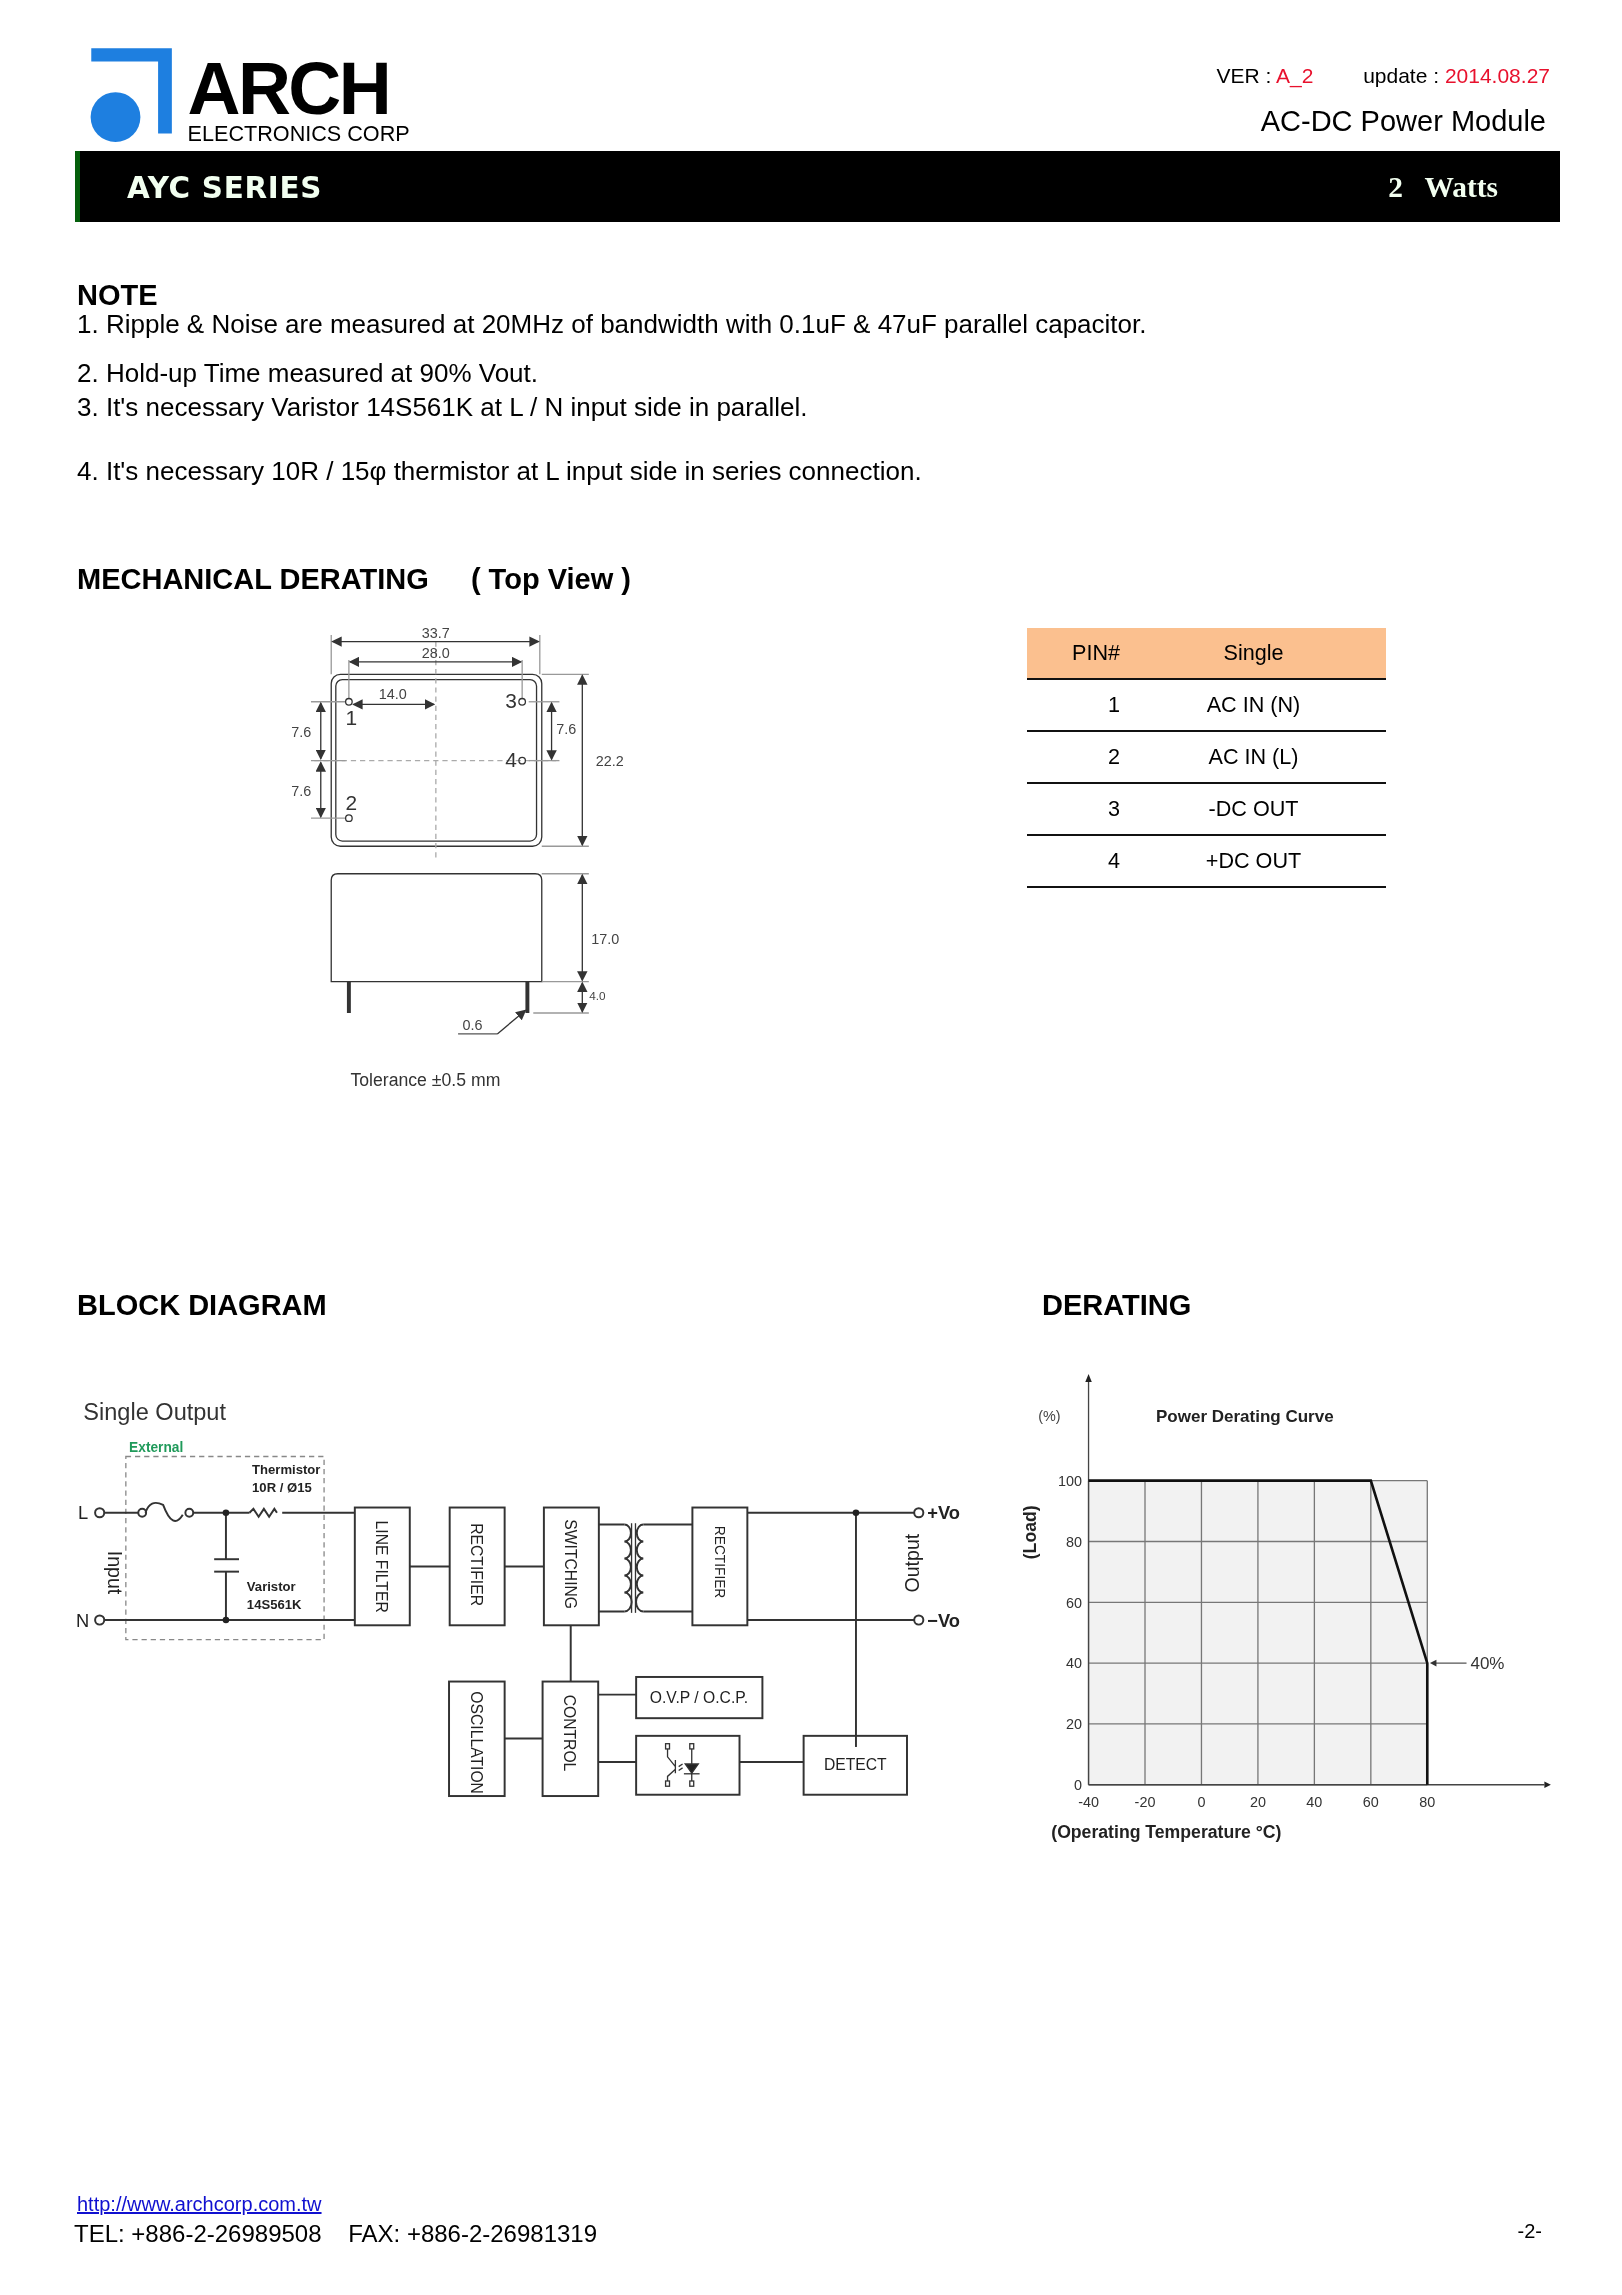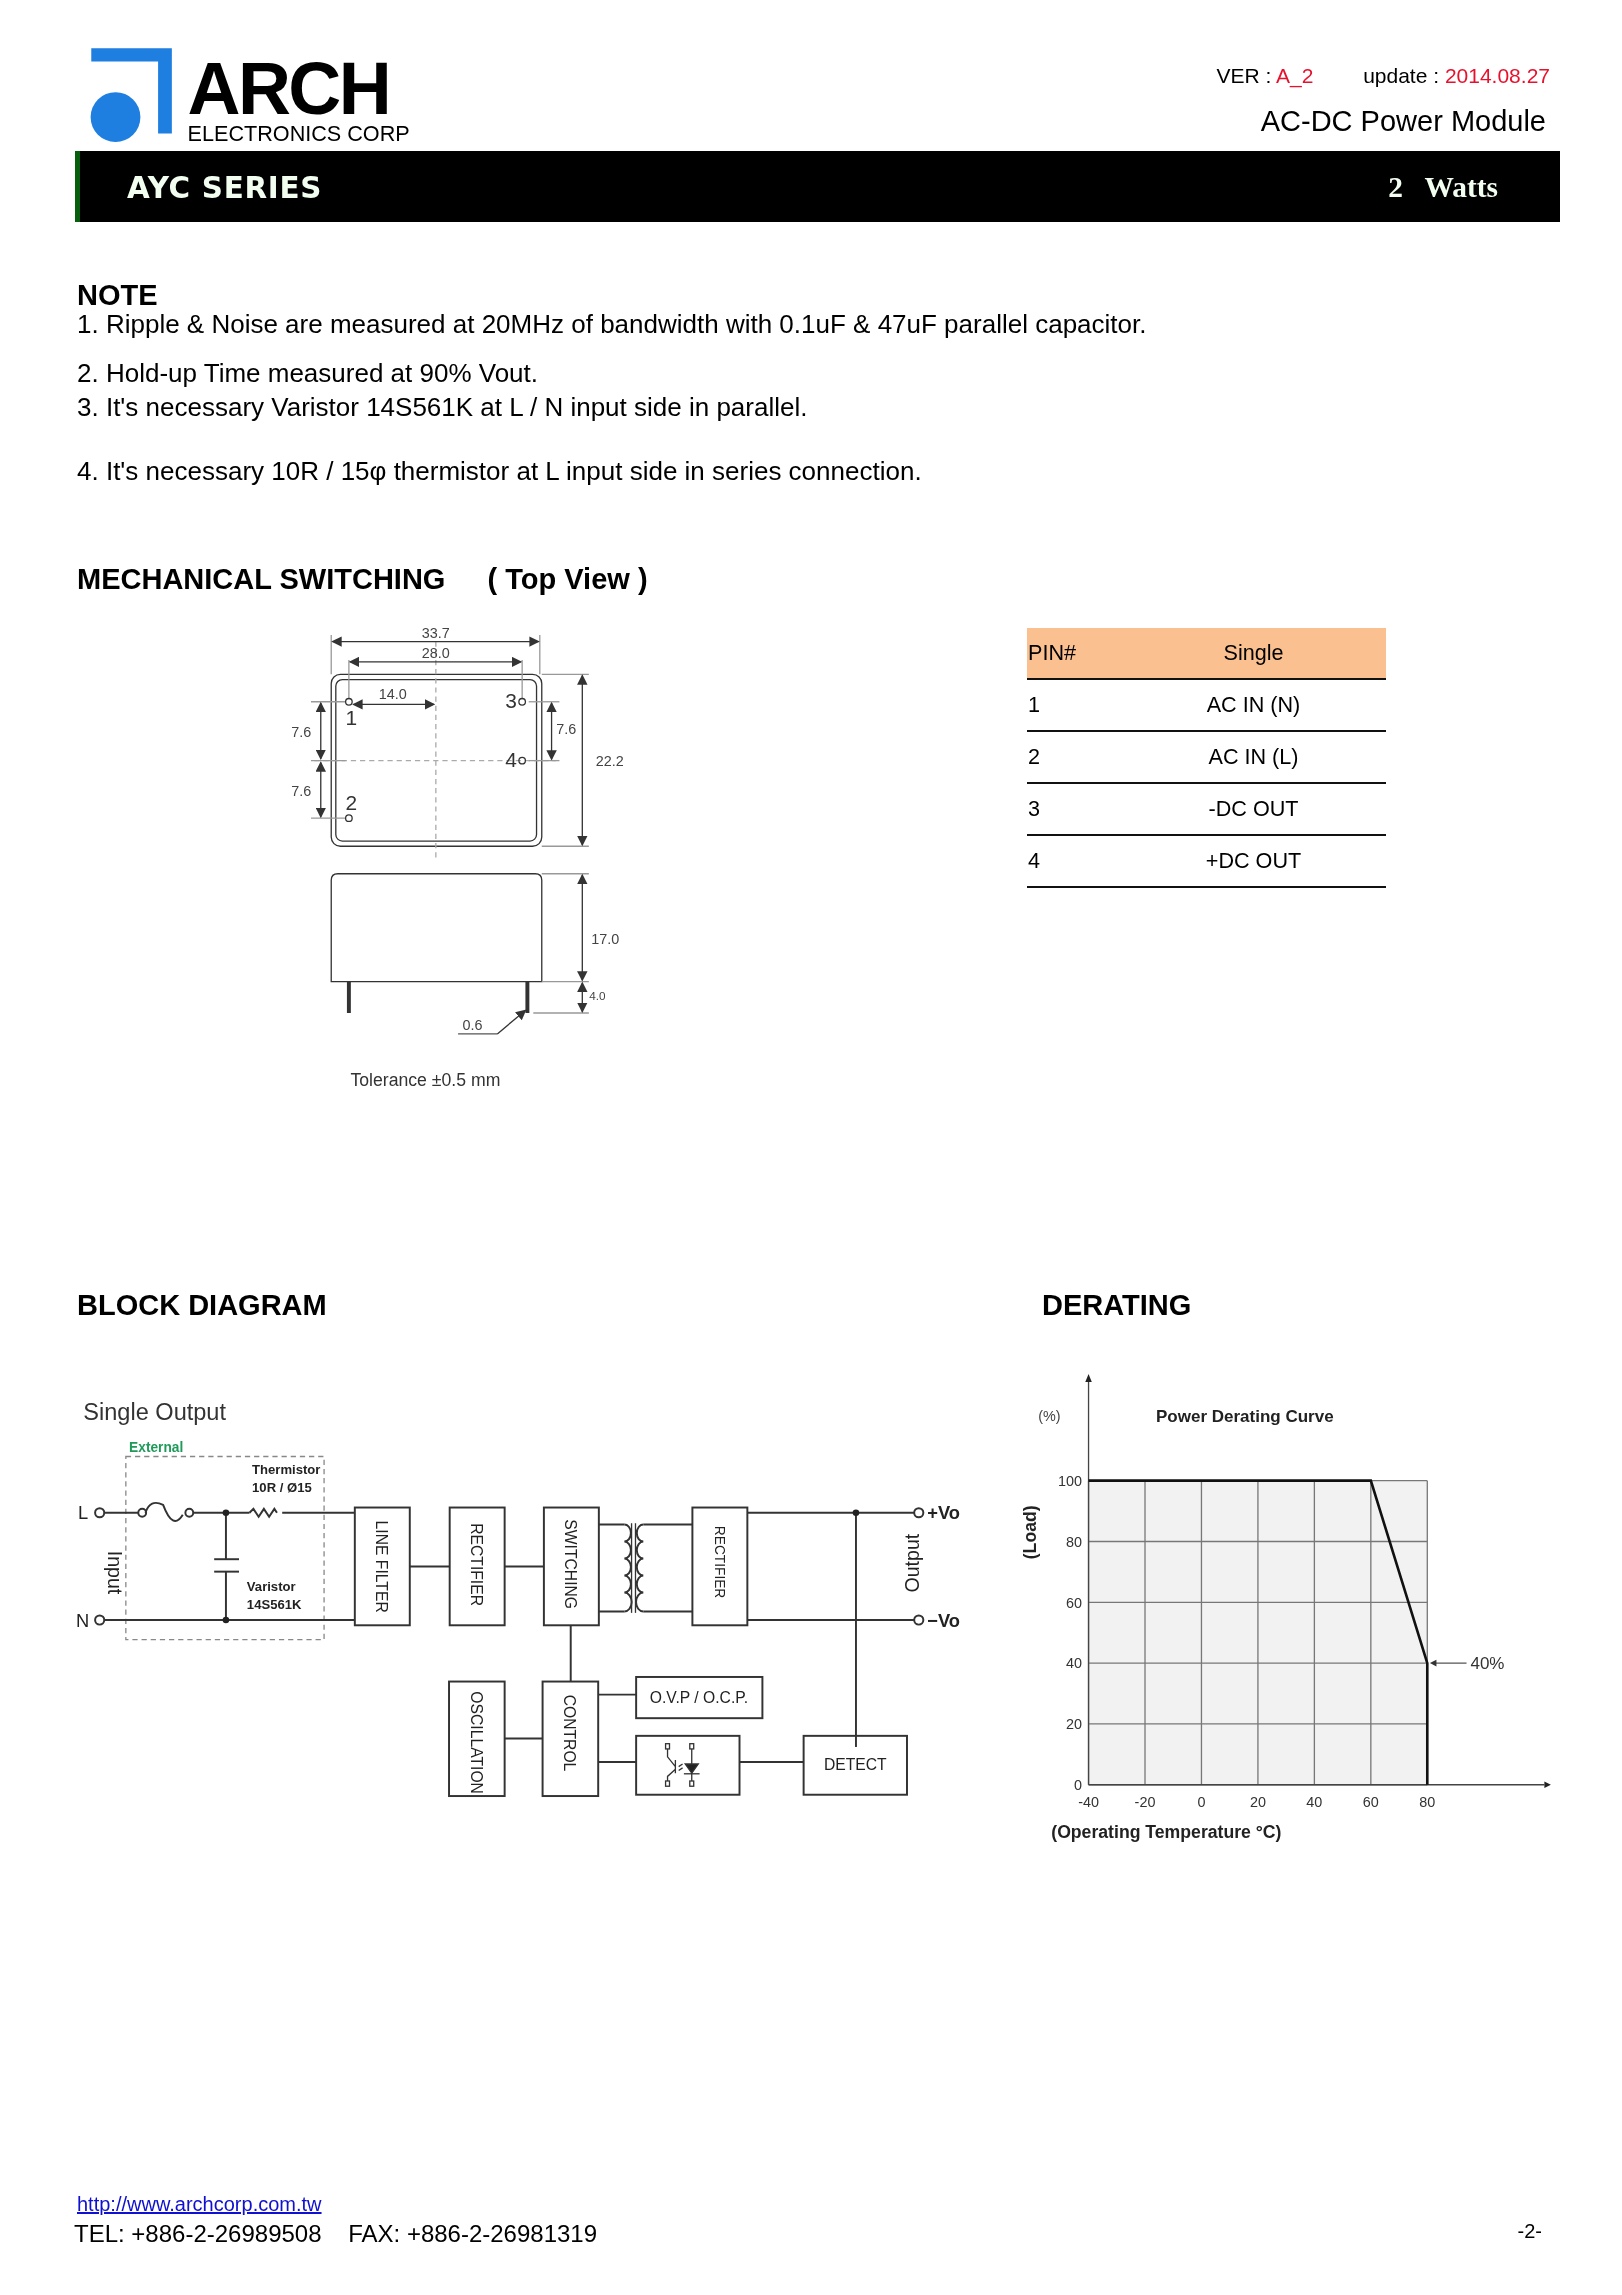--- a/index.html
+++ b/index.html
@@ -20,21 +20,21 @@
                   color:#f2fff0; font-size:29.4px; white-space:pre; }
 
   
   .h { font-weight:bold; font-size:29px; }
   .note-item { font-size:26px; left:77px; }
 
   
   .pin-table { left:1027px; top:628px; width:359px; border-collapse:collapse; font-size:21.6px; }
   .pin-table th { background:#fbc08f; font-weight:normal; height:48px; border-bottom:2px solid #111; }
   .pin-table td { height:48px; border-bottom:2px solid #111; text-align:center; }
-  .pin-table .c1 { width:92px; text-align:left;margin-top:44px; }
+  .pin-table .c1 { width:92px; text-align:right;margin-top:44px; }
 
   
   .footer-url { left:77px; top:2193px; font-size:20px; color:#1010d0; text-decoration:underline; }
   .footer-tel { left:74px; top:2220px; font-size:24px; white-space:pre; }
   .footer-page { right:80px; top:2220px; font-size:20px; }
 
   svg text { font-family:"Liberation Sans", sans-serif; }
 </style>
 </head>
 <body>
@@ -60,21 +60,21 @@
   <div class="abs series-watts">2   Watts</div>
 </div>
 
 <div class="abs h" style="left:77px; top:260px;margin-top:19px;">NOTE</div>
 <div class="abs note-item" style="top:309px;">1. Ripple &amp; Noise are measured at 20MHz of bandwidth with 0.1uF &amp; 47uF parallel capacitor.</div>
 <div class="abs note-item" style="top:358px;">2. Hold-up Time measured at 90% Vout.</div>
 <div class="abs note-item" style="top:392px;">3. It's necessary Varistor 14S561K at L / N input side in parallel.</div>
 <div class="abs note-item" style="top:456px;">4. It's necessary 10R / 15φ thermistor at L input side in series connection.</div>
 
 <div class="abs h" style="left:77px; top:563px;">
-  <span>MECHANICAL SWITCHING</span>
+  <span>MECHANICAL DERATING</span>
   <span style="display:inline-block;width:26px"></span>
   <span>( Top View )</span>
 </div>
 
 <svg class="abs" style="left:275px; top:622px;" width="425" height="510" viewBox="0 0 650 780">
   <defs>
     <marker id="ar" markerWidth="8" markerHeight="8" refX="7" refY="4" orient="auto">
         <path d="M0,0 L8,4 L0,8 Z" fill="#333"></path>
       </marker>
     <marker id="al" markerWidth="8" markerHeight="8" refX="1" refY="4" orient="auto">

